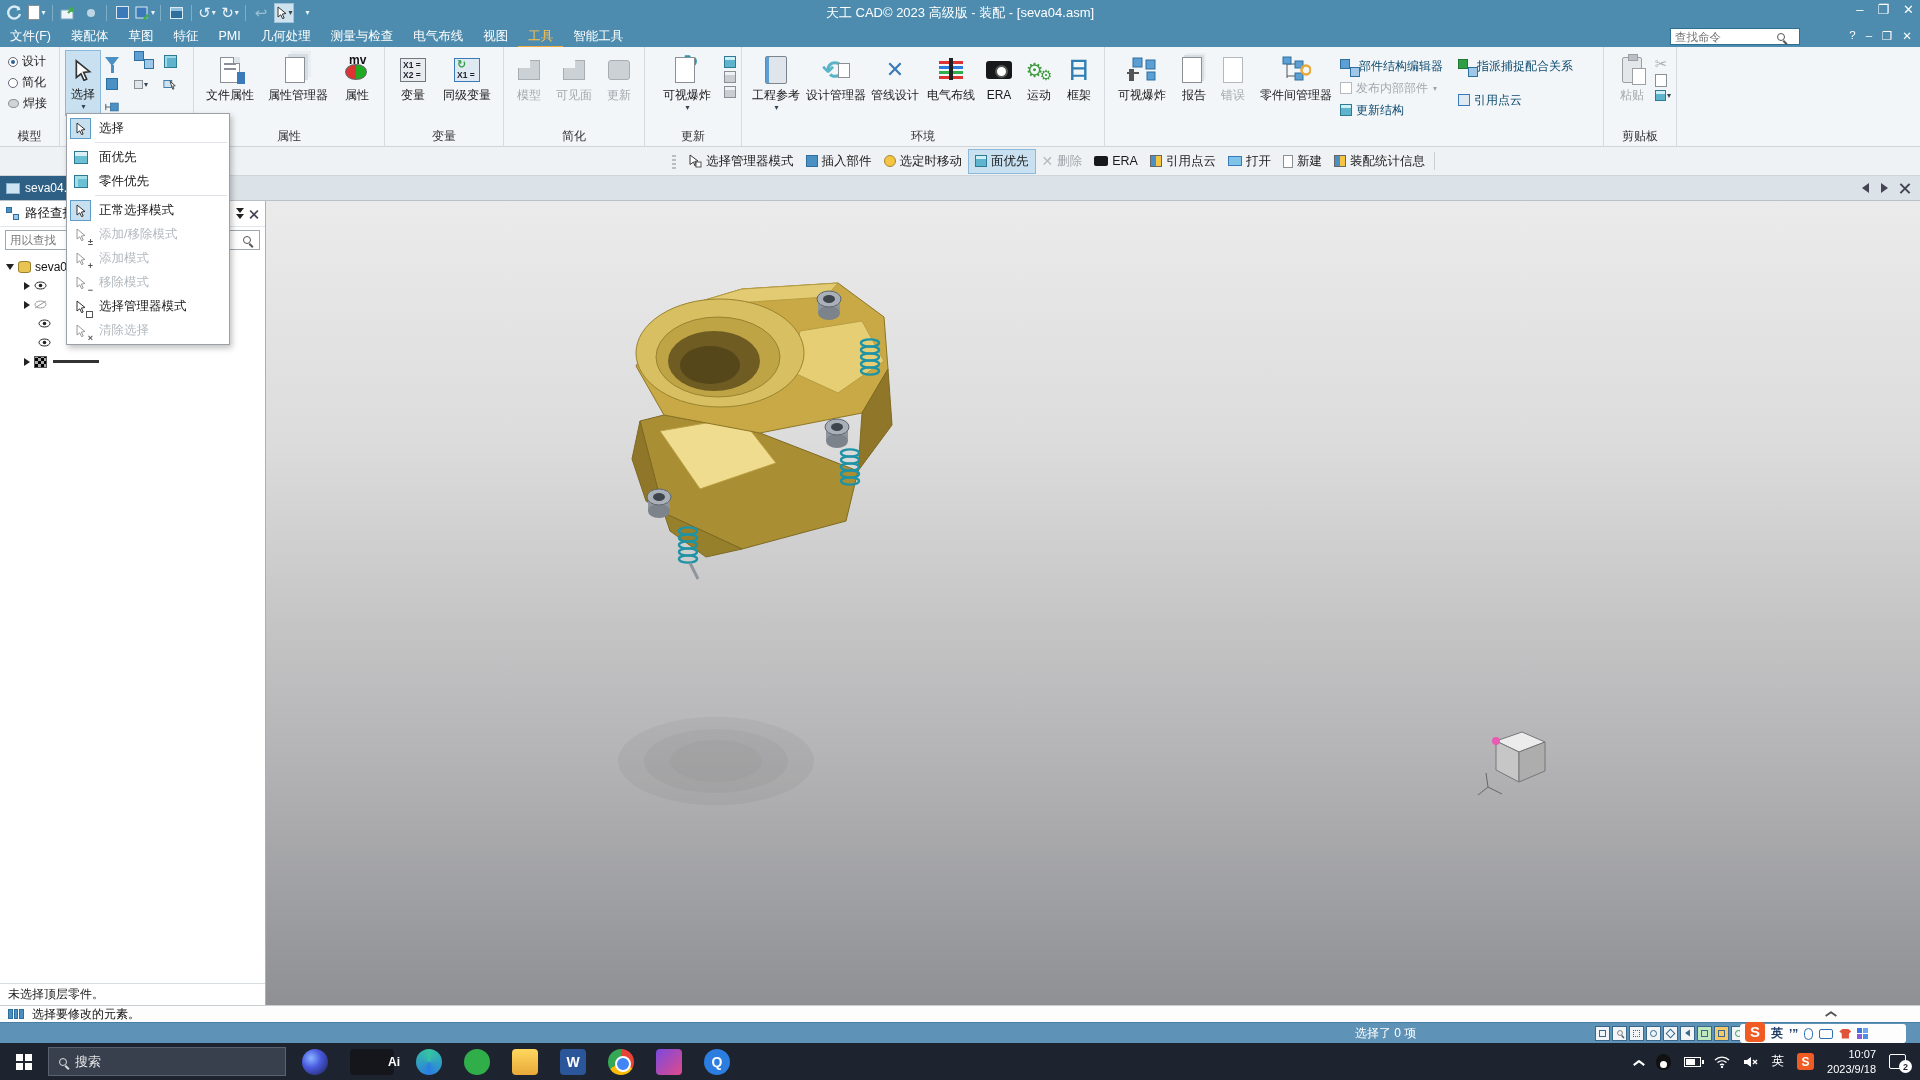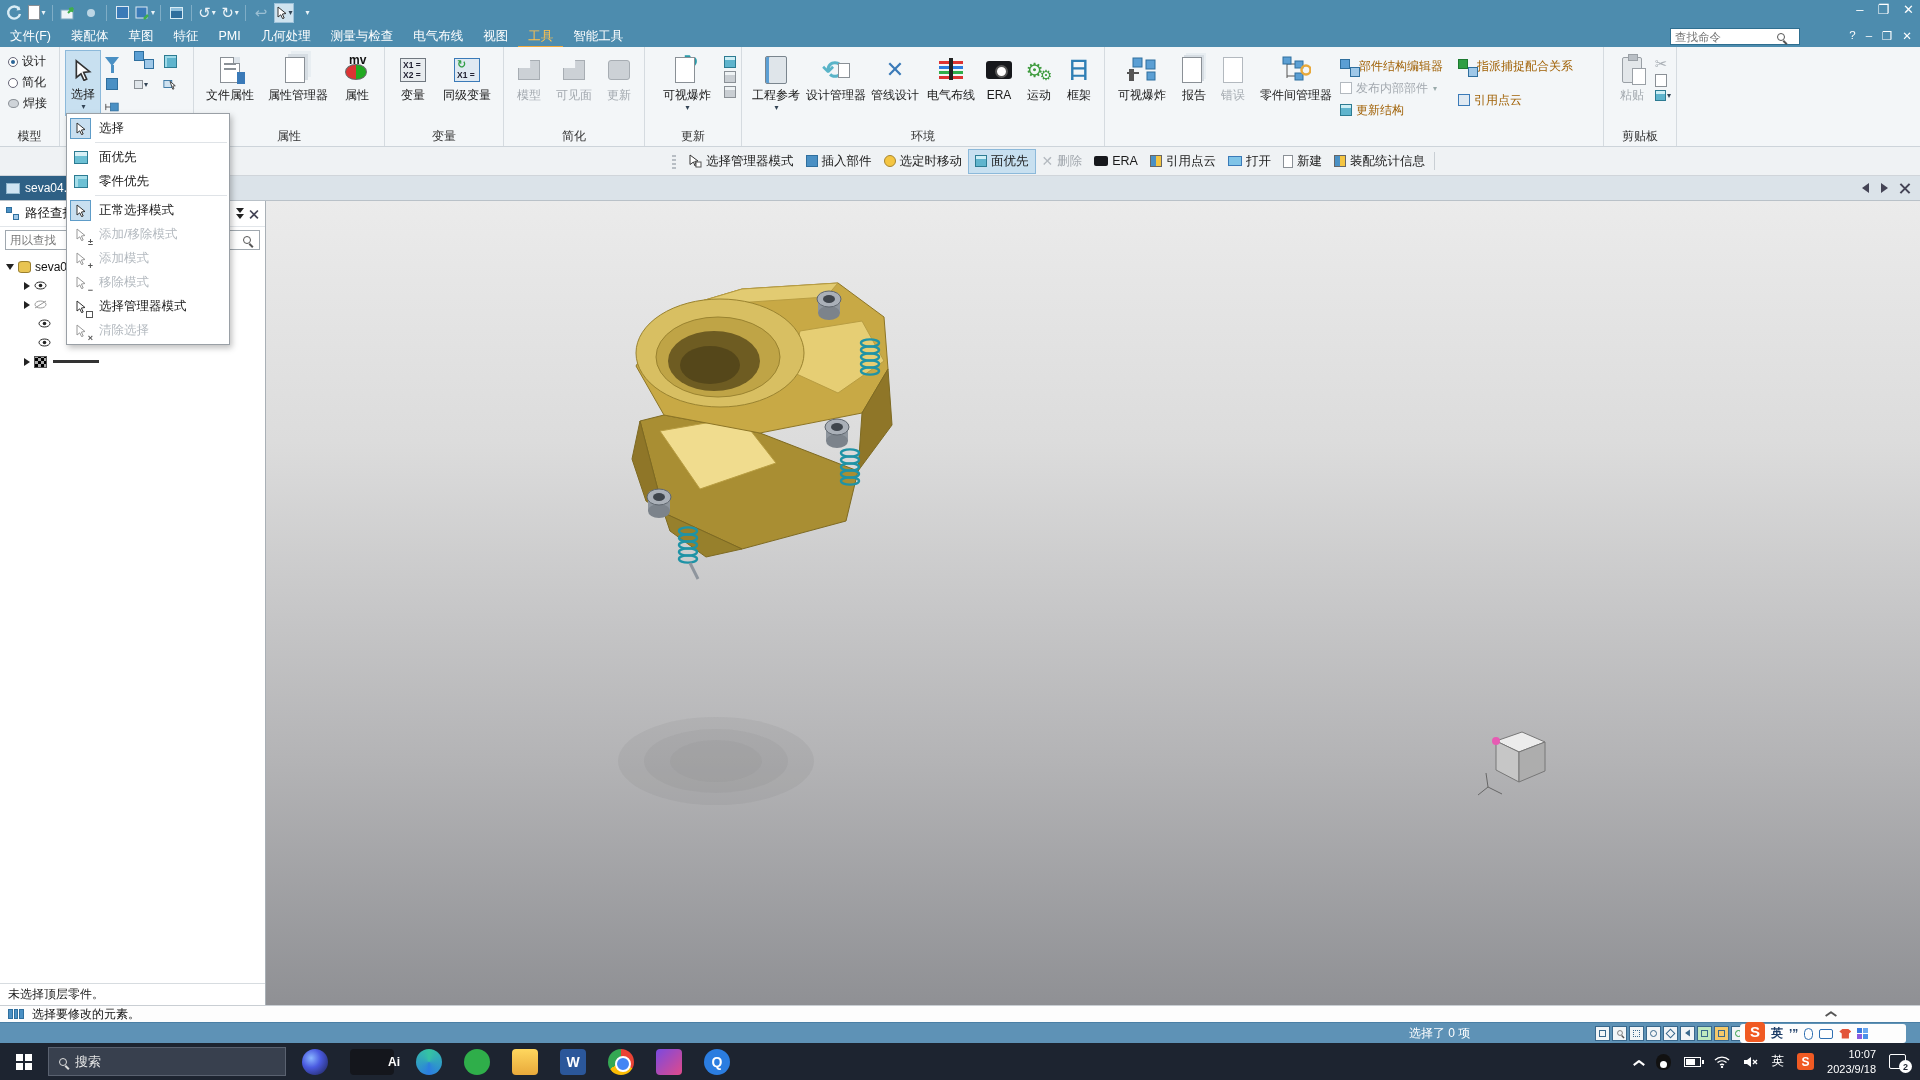--- a/index.html
+++ b/index.html
@@ -27,21 +27,21 @@
   .docctl { position:absolute; right:8px; top:4px; display:flex; gap:10px; font-size:11.5px; color:#fff; }
 
   
   .ribbon { left:0; top:47px; width:1920px; height:100px; background:#f3f6f8; border-bottom:1px solid #cdd4da; display:flex; }
   .rg { position:relative; border-right:1px solid #d5dbe0; padding:3px 5px 15px 5px; display:flex; align-items:flex-start; }
   .rg-label { position:absolute; bottom:1px; left:0; right:0; text-align:center; font-size:12px; color:#333; }
   .rbtn { display:flex; flex-direction:column; align-items:center; width:58px; padding-top:4px; font-size:12px; color:#1a1a1a; text-align:center; line-height:1.15; }
   .rbtn .bic { width:34px; height:32px; display:flex; align-items:center; justify-content:center; margin-bottom:3px; }
   .rbtn.dis { color:#a3a9af; }
   .rbtn.sel { background:#c8e0f0; border:1px solid #8cb9da; }
-  .smallrow { display:flex; align-items:center; gap:4px; font-size:12px; color:#a16207; height:20px; }
+  .smallrow { display:flex; align-items:center; gap:4px; font-size:12px; color:#0c4a6e; height:20px; }
   .smallrow.dis { color:#a3a9af; }
 
   
   .model-col { display:flex; flex-direction:column; gap:4px; padding:6px 6px 15px 8px; position:relative; border-right:1px solid #d5dbe0; width:60px; }
   .radio-line { display:flex; align-items:center; gap:4px; font-size:12px; color:#222; }
   .radio { width:10px; height:10px; border:1px solid #667; border-radius:50%; background:#fff; position:relative; }
   .radio.on::after { content:""; position:absolute; left:2px; top:2px; width:4px; height:4px; border-radius:50%; background:#2a6496; }
 
   
   .shp-doc { width:20px; height:26px; background:#fff; border:1px solid #8a9096; position:relative; }
@@ -147,21 +147,21 @@
   
   .promptbar { left:0; top:1005px; width:1920px; height:17px; background:#fdfdfd; border-top:1px solid #c9ced3; display:flex; align-items:center; gap:8px; padding-left:8px; }
   .prompt-ico { width:16px; height:10px; display:flex; gap:1px; }
   .prompt-ico i { flex:1; background:#4a90c4; border:1px solid #2f6f9e; }
   .prompt-text { font-size:12px; color:#111; }
   .chev-up { position:absolute; right:85px; top:2px; width:10px; height:8px; }
   .chev-up::before { content:""; position:absolute; left:0; top:5px; width:7px; height:2px; background:#555; transform:rotate(-35deg); }
   .chev-up::after { content:""; position:absolute; left:5px; top:5px; width:7px; height:2px; background:#555; transform:rotate(35deg); }
 
   .bluebar { left:0; top:1022px; width:1920px; height:21px; background:#5e92b6; border-top:1px solid #4a7fa5; display:flex; align-items:center; color:#fff; }
-  .sel-count { position:absolute; left:1409px; font-size:12px; color:#fff; }
+  .sel-count { position:absolute; left:1355px; font-size:12px; color:#fff; }
   .viewicons { position:absolute; left:1595px; display:flex; gap:2px; }
   .vico { width:15px; height:15px; background:#f2f5f7; border:1px solid #39688c; display:flex; align-items:center; justify-content:center; }
   .vico i { width:7px; height:7px; border:1.5px solid #39688c; display:block; }
   .vico.green { background:#bfe8bf; }
   .vico.orange { background:#f4c96a; }
   .sogou { position:absolute; right:14px; top:1px; width:166px; height:19px; background:#fdfdfd; border-radius:3px; display:flex; align-items:center; gap:6px; padding:0 5px; }
   .slogo { width:20px; height:20px; margin-top:-4px; background:#f05a23; border-radius:4px; color:#fff; font-weight:bold; font-size:15px; display:flex; align-items:center; justify-content:center; }
   .sg-item { font-size:12px; color:#1c3c66; font-weight:bold; }
   .sg-mic { width:9px; height:12px; border:1.6px solid #2f6fb2; border-radius:5px; }
   .sg-kbd { width:14px; height:10px; border:1.6px solid #2f6fb2; border-radius:2px; }
@@ -261,20 +261,21 @@
     <div class="qat-btn lit">
       <svg class="cursor-svg" width="12" height="13" viewBox="0 0 12 13">
           <path d="M2 1 L10 7.5 L6.4 8 L8.2 12 L6.6 12.7 L4.8 8.8 L2 11 Z" fill="#fff" stroke="#333" stroke-width="1"></path>
         </svg>
       <span class="caret" style="color:#345">▾</span>
     </div>
     <div class="qat-btn">
         <span class="caret">▾</span>
       </div>
   </div>
+  <div class="title-text">天工 CAD© 2023 高级版 - 装配 - [seva04.asm]</div>
   <div class="winctl">
     <span>–</span>
     <span>❐</span>
     <span>✕</span>
   </div>
 </div>
 
 <div class="abs menubar">
   <span class="menu-item">文件(F)</span>
   <span class="menu-item">装配体</span>

